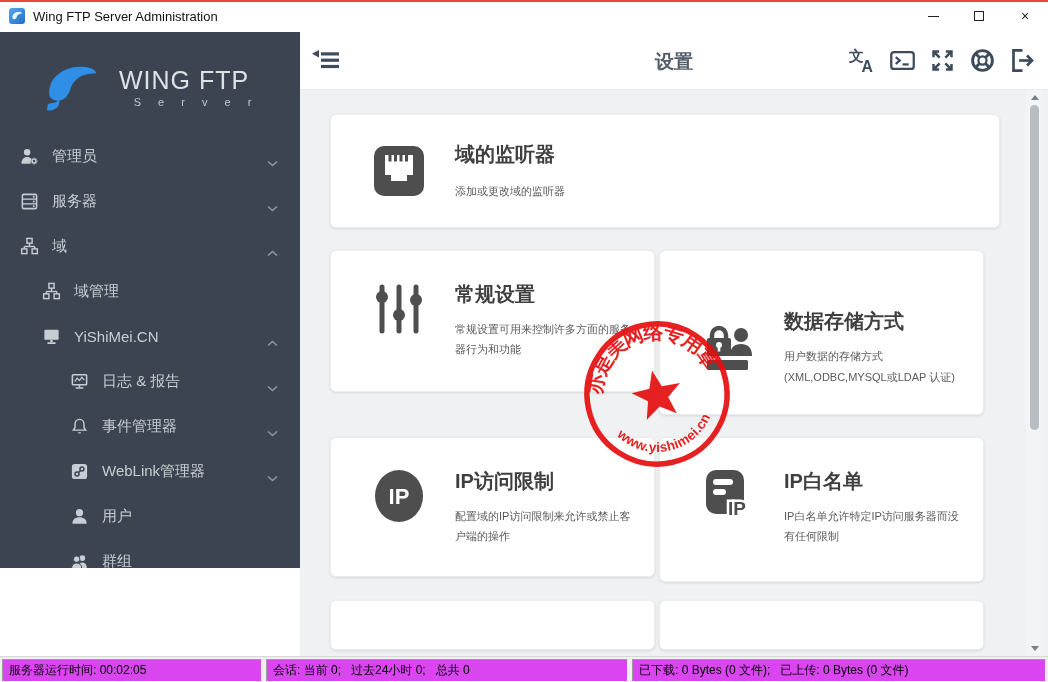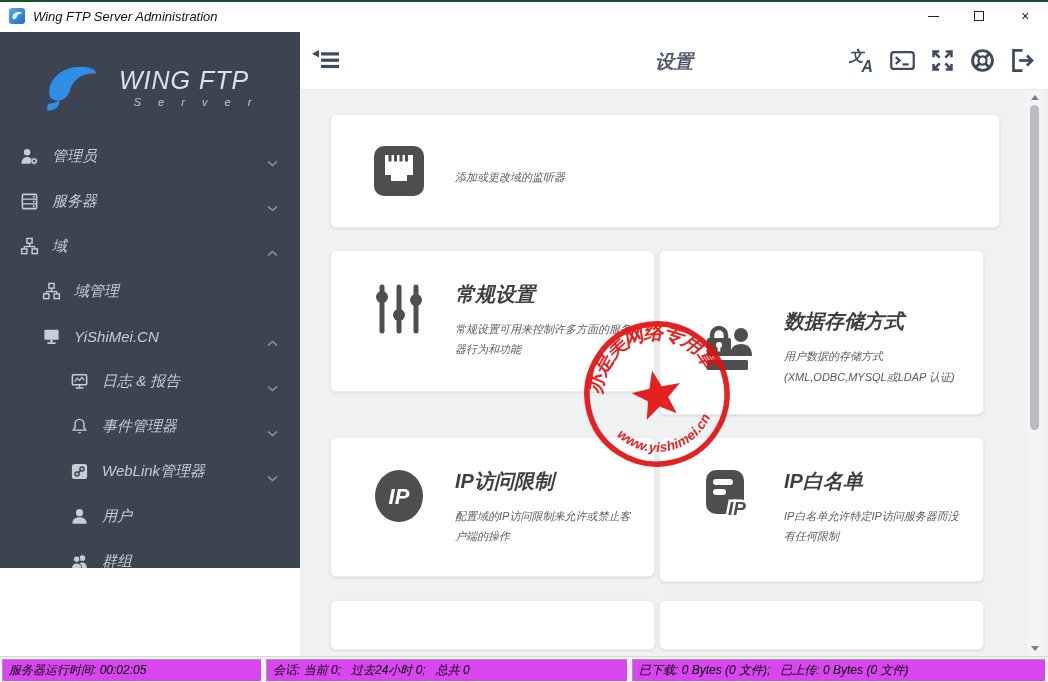--- a/index.html
+++ b/index.html
@@ -1,17 +1,17 @@
 <!DOCTYPE html>
 <html><head>
 <meta charset="utf-8">
 <style>
   * { margin:0; padding:0; box-sizing:border-box; }
   html,body { width:1048px; height:682px; font-family:"Liberation Sans","DejaVu Sans",sans-serif; background:#fff; overflow:hidden; }
-  .window { position:relative; width:1048px; height:682px; border-top:2px solid #14532d;font-style:italic; }
+  .window { position:relative; width:1048px; height:682px; border-top:2px solid #ef4444; }
 
   
   .titlebar { position:absolute; left:0; top:0; width:1048px; height:28px; background:#fff; display:flex; align-items:center; }
   .app-ico { width:16px; height:16px; margin:0 8px 0 9px; border-radius:3px; background:linear-gradient(135deg,#5aa7ec,#1e6fc4); display:flex; align-items:center; justify-content:center; }
   .titlebar-text { font-size:13px; color:#111; }
   .win-controls { position:absolute; right:0; top:0; height:28px; display:flex; }
   .win-btn { width:46px; height:28px; display:flex; align-items:center; justify-content:center; color:#222; }
   .glyph-min { width:11px; height:1px; background:#222; }
   .glyph-max { width:10px; height:10px; border:1px solid #222; }
   .glyph-close { font-size:14px; line-height:1; }
@@ -352,20 +352,21 @@
           <svg viewBox="0 0 56 56">
               <rect x="3" y="3" width="50" height="50" rx="10" fill="#4e4e4e"></rect>
               <path d="M14 12 H42 V32 H36 V38 H20 V32 H14 Z" fill="#fff"></path>
               <rect x="17.5" y="12" width="3" height="6.5" fill="#4e4e4e"></rect>
               <rect x="23" y="12" width="3" height="6.5" fill="#4e4e4e"></rect>
               <rect x="28.5" y="12" width="3" height="6.5" fill="#4e4e4e"></rect>
               <rect x="34" y="12" width="3" height="6.5" fill="#4e4e4e"></rect>
             </svg>
         </span>
         <div class="c-body">
+          <div class="c-title">域的监听器</div>
           <div class="c-desc">添加或更改域的监听器</div>
         </div>
       </div>
 
       <div class="row row2">
         <div class="card card-half h142">
           <span class="c-icon">
             <svg viewBox="0 0 56 56">
                 <g stroke="#4e4e4e" stroke-width="5" stroke-linecap="round">
                   <line x1="11" y1="6" x2="11" y2="50"></line>

